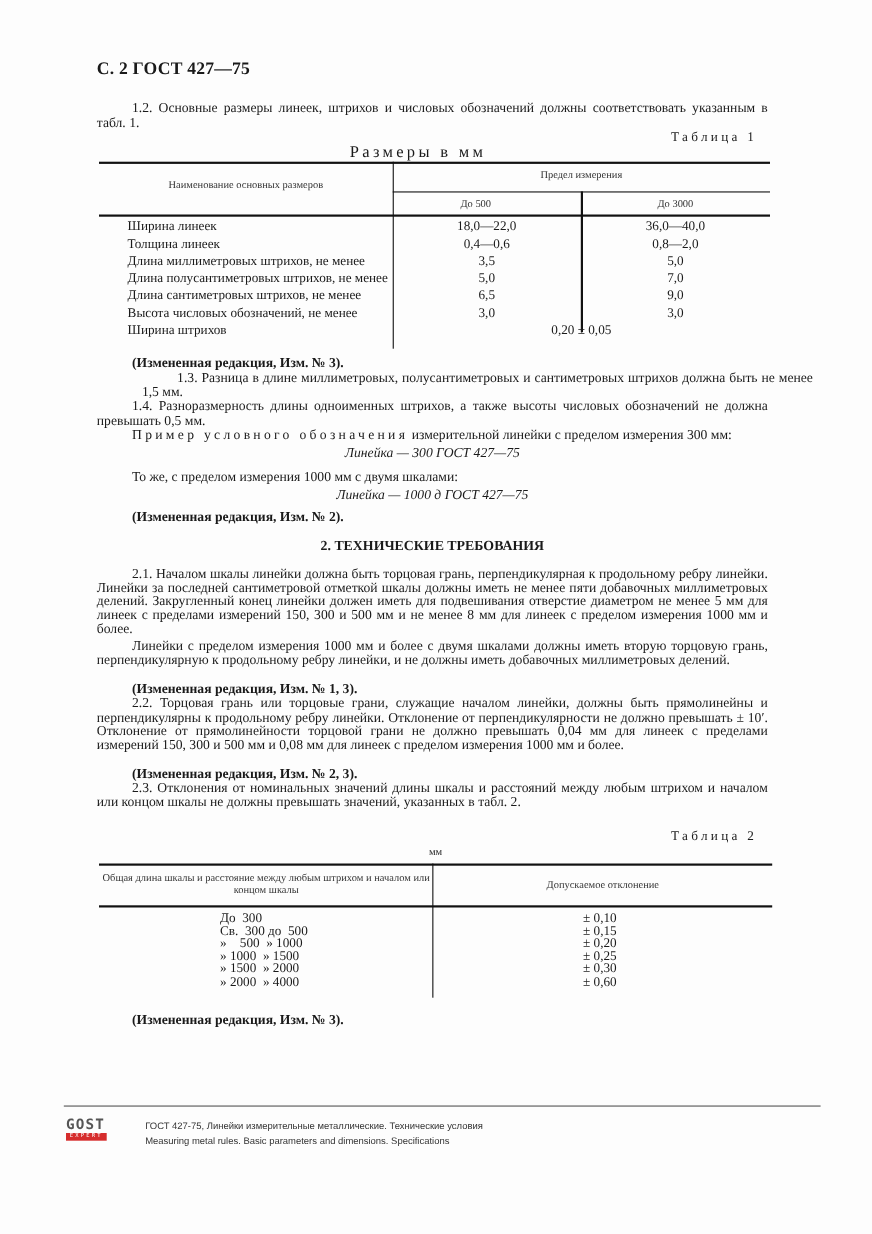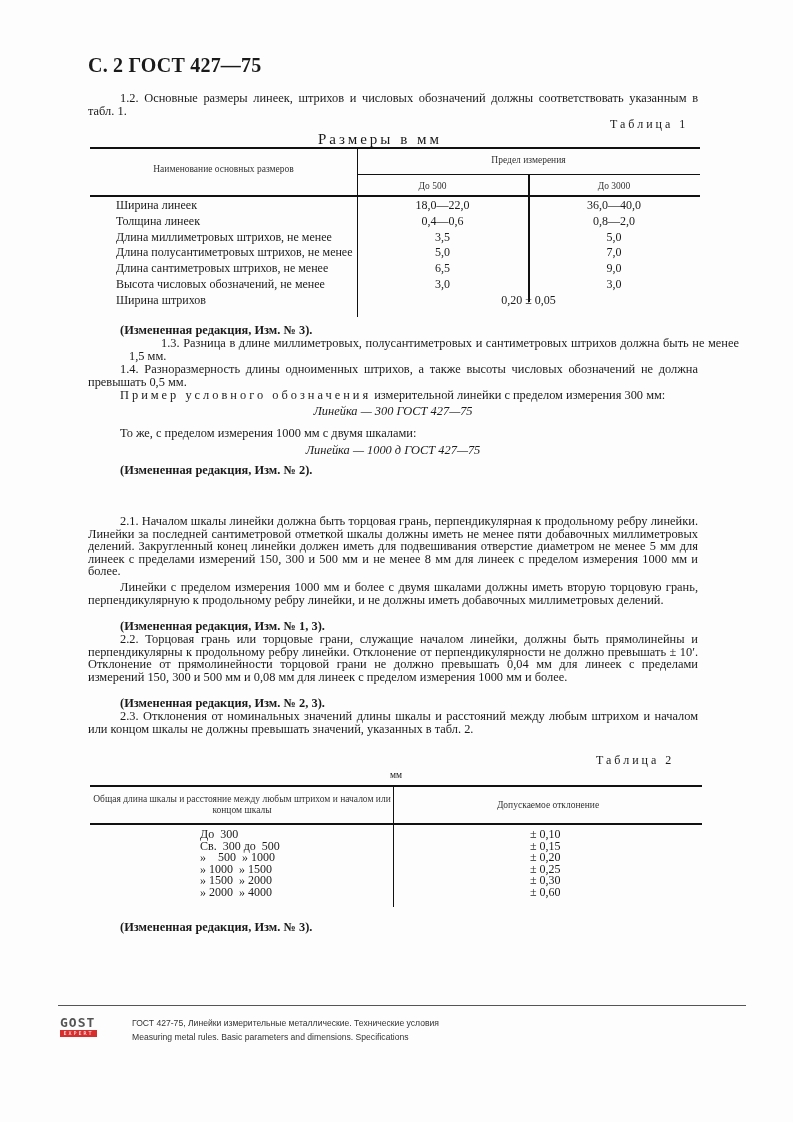--- a/index.html
+++ b/index.html
@@ -1,20 +1,20 @@
 <!DOCTYPE html>
 <html><head>
 <meta charset="utf-8">
 <style>
   * { box-sizing: border-box; margin: 0; padding: 0; }
   html, body { width: 793px; height: 1122px; background: #ffffff; }
   body { position: relative; font-family: "Liberation Serif", "DejaVu Serif", serif; color: #1a1a1a; overflow: hidden; }
   .page { position: absolute; left: 0; top: 0; width: 793px; height: 1122px; background: #fdfdfd; }
   .abs { position: absolute; }
-  .header { left: 88px; top: 54px; font-weight: bold; font-size: 20px; letter-spacing: 0.2px; }
+  .header { left: 88px; top: 54px; font-weight: bold; font-size: 16px; letter-spacing: 0.2px; }
   .para { font-size: 12.4px; line-height: 12.6px; text-align: justify; width: 610px; left: 88px; }
   .indent { text-indent: 32px; }
   .bold { font-weight: bold; }
   .spaced { letter-spacing: 3px; }
   .center { text-align: center; }
   .italic { font-style: italic; }
   .tbl-label { font-size: 12px; letter-spacing: 3px; }
   .rule { position: absolute; background: #111; }
   .th { font-size: 9.5px; color: #333; text-align: center; position: absolute; }
   .td { font-size: 12px; position: absolute; line-height: 13.8px; }
@@ -75,29 +75,30 @@
 
   <div class="abs para bold" style="left:120px; top:324px; width:400px;">(Измененная редакция, Изм. № 3).</div>
   <div class="abs para indent" style="top:337px;margin-left:41px;">1.3. Разница в длине миллиметровых, полусантиметровых и сантиметровых штрихов должна быть не менее 1,5 мм.</div>
   <div class="abs para indent" style="top:363px;">1.4. Разноразмерность длины одноименных штрихов, а также высоты числовых обозначений не должна превышать 0,5 мм.</div>
   <div class="abs para indent" style="top:389px;"><span class="spaced">Пример условного обозначения</span><span> измерительной линейки с пределом измерения 300 мм:</span></div>
   <div class="abs para center italic" style="top:405px;">Линейка — 300 ГОСТ 427—75</div>
   <div class="abs para" style="left:120px; top:427px; width:500px;">То же, с пределом измерения 1000 мм с двумя шкалами:</div>
   <div class="abs para center italic" style="top:444px;">Линейка — 1000 д ГОСТ 427—75</div>
   <div class="abs para bold" style="left:120px; top:464px; width:400px;">(Измененная редакция, Изм. № 2).</div>
 
+  <div class="abs para center bold" style="top:490px; font-size:12.6px;">2. ТЕХНИЧЕСКИЕ ТРЕБОВАНИЯ</div>
 
   <div class="abs para indent" style="top:515px;">2.1. Началом шкалы линейки должна быть торцовая грань, перпендикулярная к продольному ребру линейки. Линейки за последней сантиметровой отметкой шкалы должны иметь не менее пяти добавочных миллиметровых делений. Закругленный конец линейки должен иметь для подвешивания отверстие диаметром не менее 5 мм для линеек с пределами измерений 150, 300 и 500 мм и не менее 8 мм для линеек с пределом измерения 1000 мм и более.</div>
   <div class="abs para indent" style="top:581px;">Линейки с пределом измерения 1000 мм и более с двумя шкалами должны иметь вторую торцовую грань, перпендикулярную к продольному ребру линейки, и не должны иметь добавочных миллиметровых делений.</div>
   <div class="abs para bold" style="left:120px; top:620px; width:400px;">(Измененная редакция, Изм. № 1, 3).</div>
   <div class="abs para indent" style="top:633px;">2.2. Торцовая грань или торцовые грани, служащие началом линейки, должны быть прямолинейны и перпендикулярны к продольному ребру линейки. Отклонение от перпендикулярности не должно превышать ± 10′. Отклонение от прямолинейности торцовой грани не должно превышать 0,04 мм для линеек с пределами измерений 150, 300 и 500 мм и 0,08 мм для линеек с пределом измерения 1000 мм и более.</div>
   <div class="abs para bold" style="left:120px; top:697px; width:400px;">(Измененная редакция, Изм. № 2, 3).</div>
   <div class="abs para indent" style="top:710px;">2.3. Отклонения от номинальных значений длины шкалы и расстояний между любым штрихом и началом или концом шкалы не должны превышать значений, указанных в табл. 2.</div>
 
-  <div class="abs tbl-label" style="left:596px; top:753px;">Таблица 2</div>
+  <div class="abs tbl-label" style="left:610px; top:753px;">Таблица 2</div>
   <div class="abs" style="left:390px; top:770px; font-size:9.5px;">мм</div>
 
   <div>
     <div class="rule" style="left:90px; top:785px; width:612px; height:2px;"></div>
     <div class="rule" style="left:90px; top:823px; width:612px; height:2px;"></div>
     <div class="rule" style="left:393px; top:785px; width:1px; height:122px;"></div>
 
     <div class="th" style="left:92px; top:794px; width:300px; line-height:11px;">Общая длина шкалы и расстояние между любым штрихом и началом или концом шкалы</div>
     <div class="th" style="left:394px; top:800px; width:308px;">Допускаемое отклонение</div>
 

